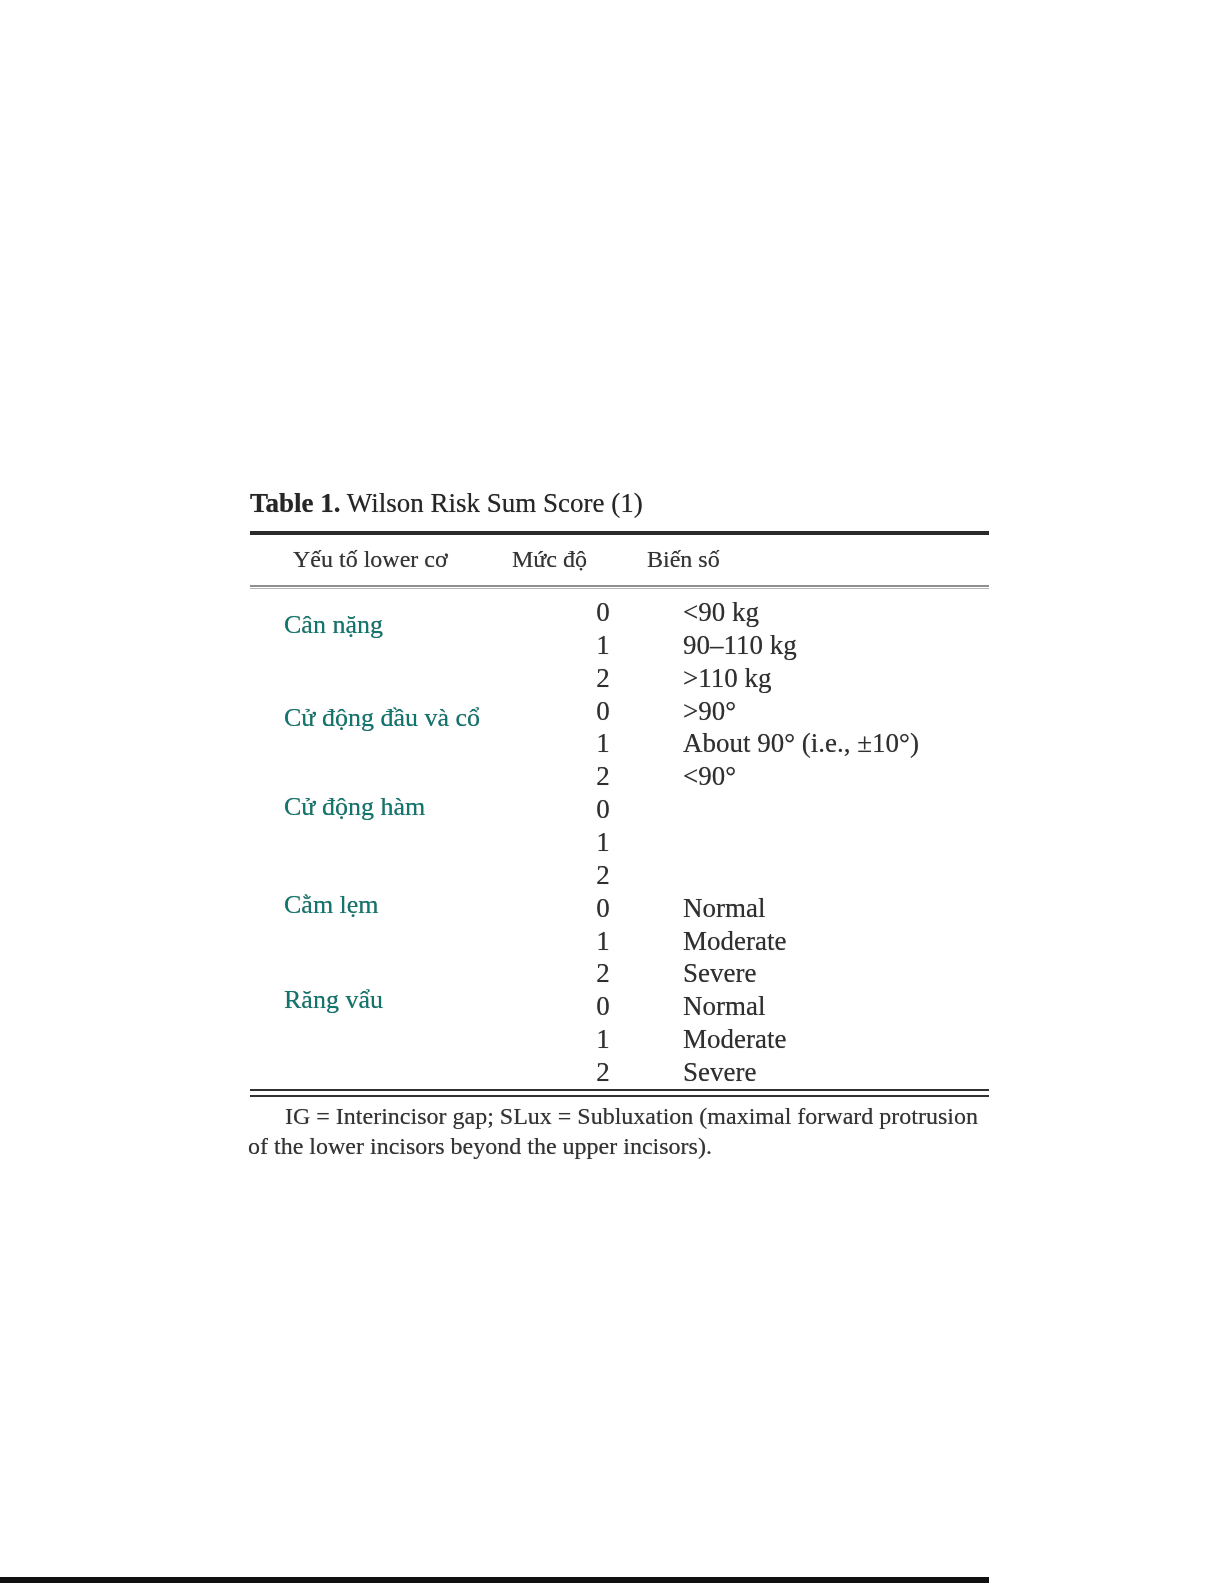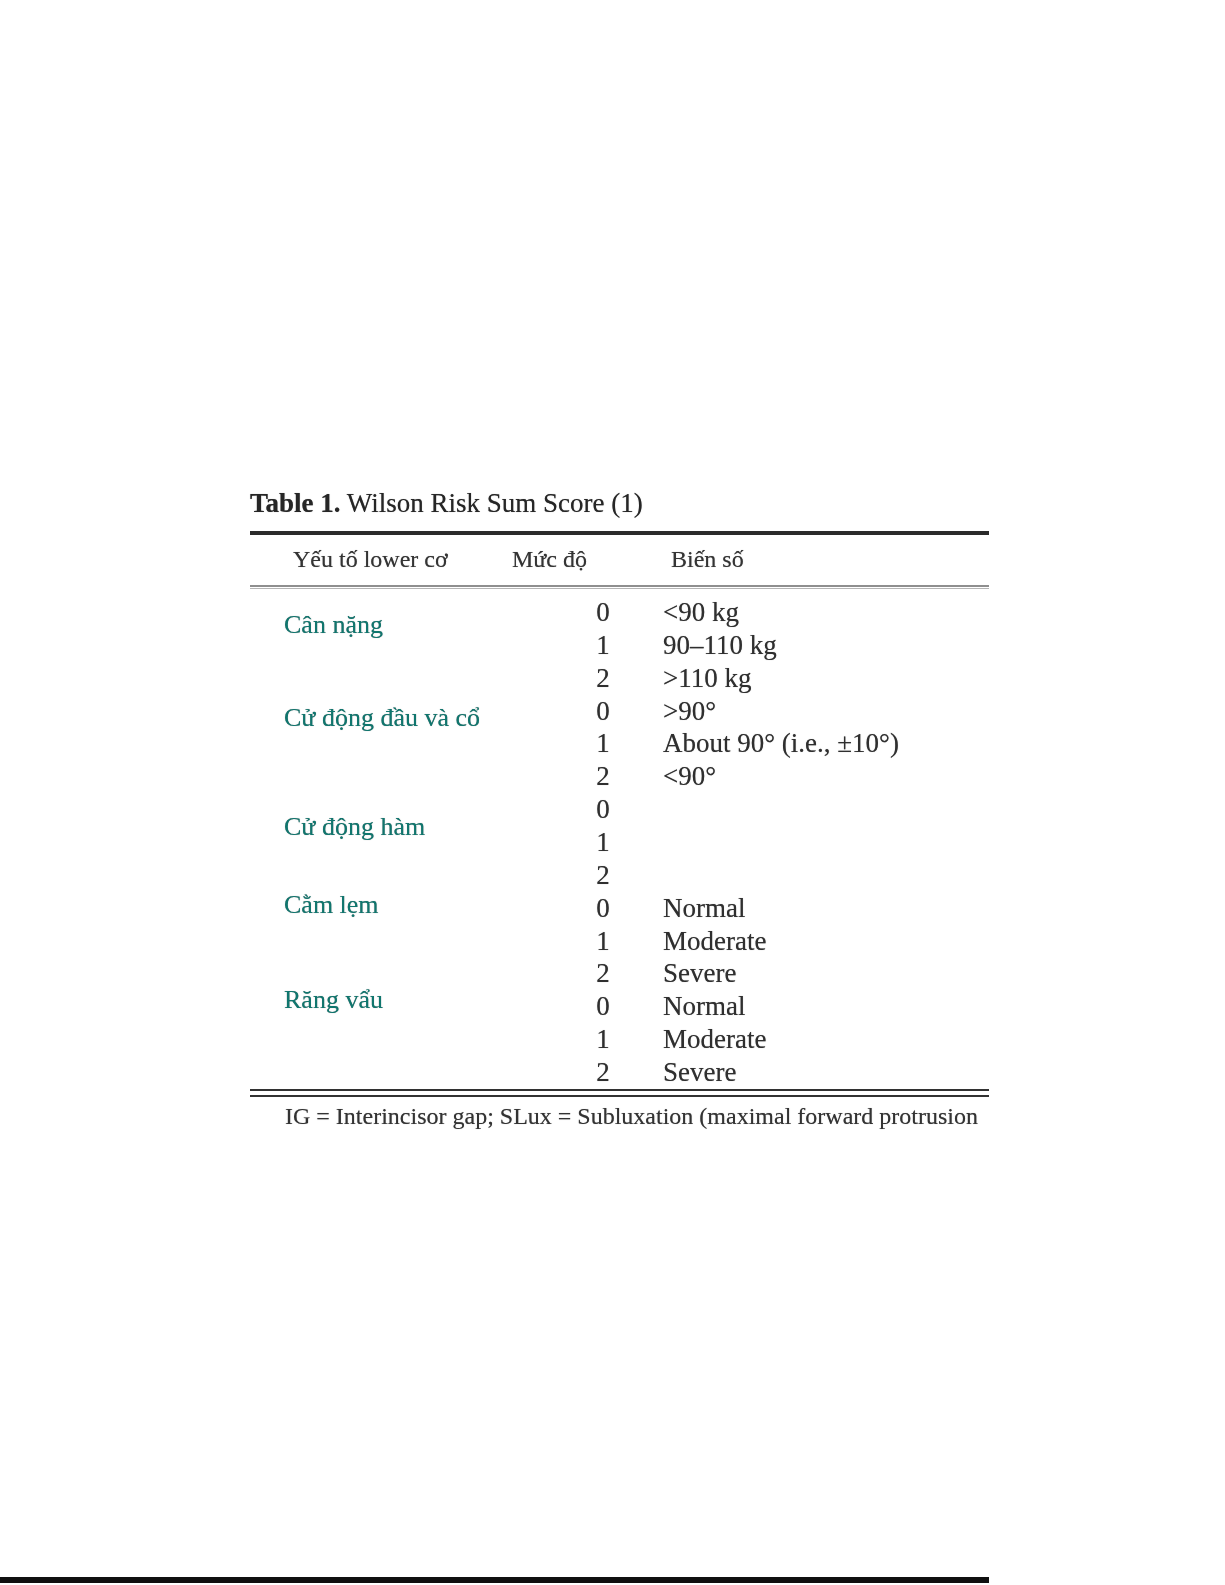--- a/index.html
+++ b/index.html
@@ -40,34 +40,34 @@
     box-sizing: border-box;
   }
 
   .th {
     top: 543px; font-size: 24px; line-height: 33px;
     color: #343434;
     text-shadow: 0 0 0.7px rgba(80,80,80,0.7);
   }
   .th-factor   { left: 293px; }
   .th-score    { left: 512px; }
-  .th-variable { left: 671px; }
+  .th-variable { left: 647px; }
 
   .row {
     position: absolute; left: 250px; width: 784px; height: 33px;
     font-size: 27px; line-height: 33px;
     color: #2f2f2f;
     text-shadow: 0 0 0.7px rgba(80,80,80,0.7);
   }
   .row .score {
     position: absolute; left: 335px; width: 36px;
     text-align: center; display: inline-block;
   }
   .row .value {
-    position: absolute; left: 413px;
+    position: absolute; left: 433px;
   }
 
   .cat {
     position: absolute; left: 284px; height: 33px;
     font-size: 26px; line-height: 33px;
     color: #0f766e; white-space: nowrap;
     text-shadow: 0 0 0.7px rgba(80,80,80,0.7);
   }
 
   .footnote-line {
@@ -96,21 +96,21 @@
   <div class="abs rule-top"></div>
   <div class="abs rule-mid"></div>
   <div class="abs rule-bottom"></div>
 
   <div class="abs th th-factor">Yếu tố lower cơ</div>
   <div class="abs th th-score">Mức độ</div>
   <div class="abs th th-variable">Biến số</div>
 
   <div class="cat" style="top:608px">Cân nặng</div>
   <div class="cat" style="top:701px">Cử động đầu và cổ</div>
-  <div class="cat" style="top:810px">Cử động hàm</div>
+  <div class="cat" style="top:790px">Cử động hàm</div>
   <div class="cat" style="top:888px">Cằm lẹm</div>
   <div class="cat" style="top:983px">Răng vẩu</div>
 
   <div class="row" style="top:596px">
     <span class="score">0</span>
     <span class="value">&lt;90 kg</span>
   </div>
   <div class="row" style="top:629px">
     <span class="score">1</span>
     <span class="value">90–110 kg</span>
@@ -159,16 +159,17 @@
   <div class="row" style="top:1023px">
     <span class="score">1</span>
     <span class="value">Moderate</span>
   </div>
   <div class="row" style="top:1056px">
     <span class="score">2</span>
     <span class="value">Severe</span>
   </div>
 
   <div class="abs footnote-line fn1">IG = Interincisor gap; SLux = Subluxation (maximal forward protrusion</div>
+  <div class="abs footnote-line fn2">of the lower incisors beyond the upper incisors).</div>
 
   <div class="abs bottom-bar"></div>
 
 </div>
 
 </body></html>

